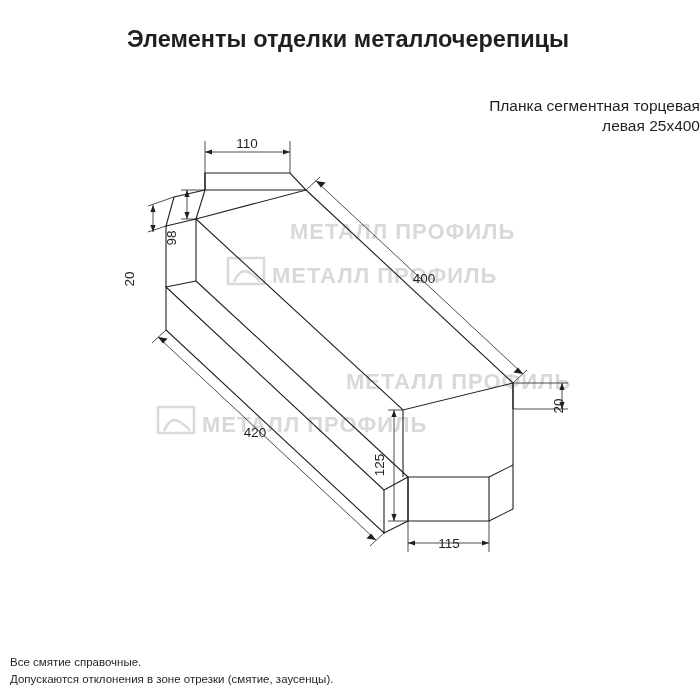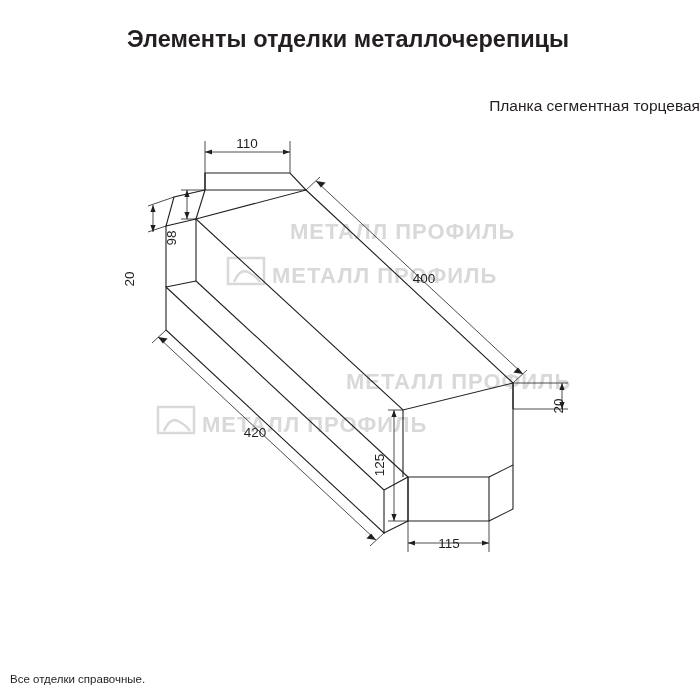--- a/index.html
+++ b/index.html
@@ -77,20 +77,21 @@
 </style>
 </head>
 <body>
 
 <div class="page">
 
   <div class="main-title">Элементы отделки металлочерепицы</div>
 
   <div class="subtitle">
     <span>Планка сегментная торцевая</span>
+    <span class="subtitle-line2">левая 25х400</span>
   </div>
 
   <svg class="drawing" viewBox="0 0 700 700" xmlns="http://www.w3.org/2000/svg">
 
     <g opacity="1">
       <g>
         <rect x="228" y="258" width="36" height="26" fill="none" stroke="#d9d9d9" stroke-width="2.5"></rect>
         <path d="M234 282 q6 -14 14 -10 q8 4 12 10" fill="none" stroke="#d9d9d9" stroke-width="2.5"></path>
         <text class="wm-text" x="272" y="283">МЕТАЛЛ ПРОФИЛЬ</text>
       </g>
@@ -193,16 +194,17 @@
       <text class="dim-label" x="134" y="279" text-anchor="middle" transform="rotate(-90 134 279)">20</text>
       <text class="dim-label" x="424" y="283" text-anchor="middle">400</text>
       <text class="dim-label" x="255" y="437" text-anchor="middle">420</text>
       <text class="dim-label" x="563" y="406" text-anchor="middle" transform="rotate(-90 563 406)">20</text>
       <text class="dim-label" x="384" y="465" text-anchor="middle" transform="rotate(-90 384 465)">125</text>
       <text class="dim-label" x="449" y="548" text-anchor="middle">115</text>
     </g>
   </svg>
 
   <div class="footnotes">
-    <div>Все отделки справочные.</div>
+    <div>Все смятие справочные.</div>
+    <div>Допускаются отклонения в зоне отрезки (смятие, заусенцы).</div>
   </div>
 
 </div>
 
 </body></html>

